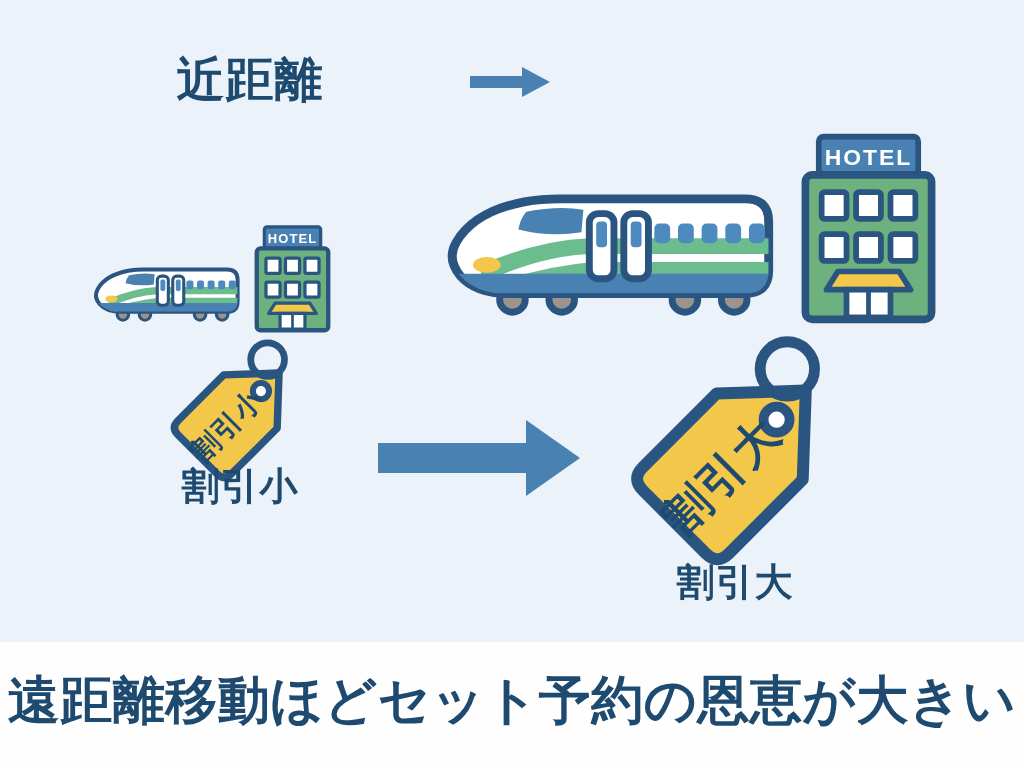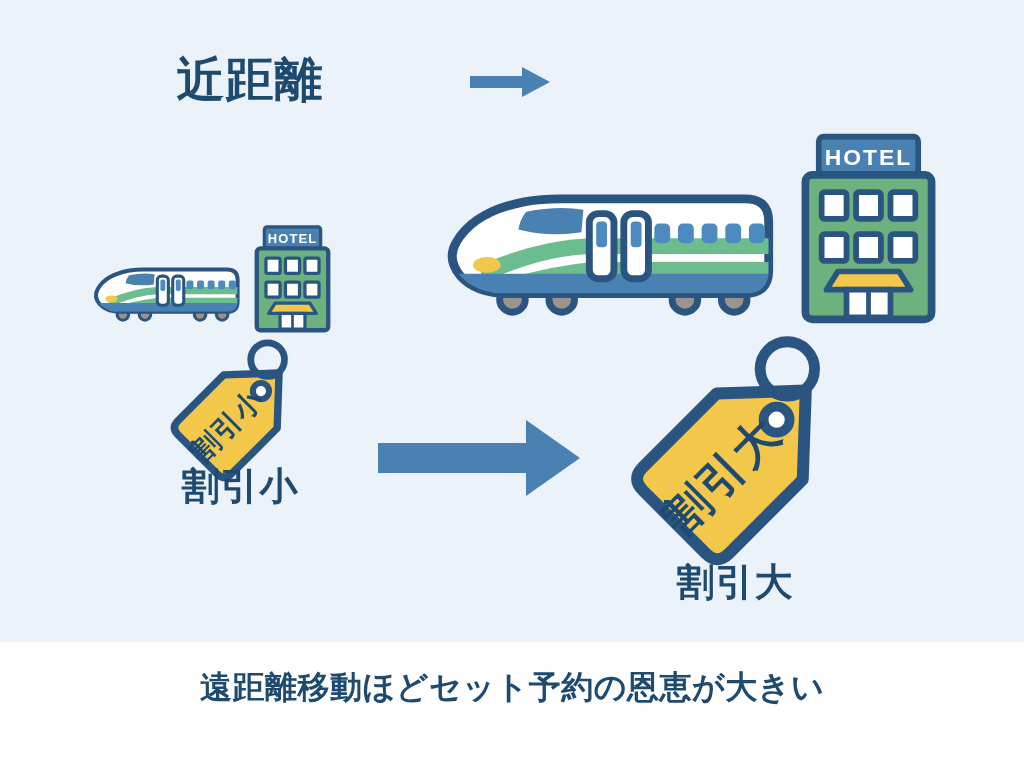--- a/index.html
+++ b/index.html
@@ -10,21 +10,21 @@
   }
   .abs{position:absolute;}
   .label{
     font-weight:bold;color:var(--navy,#1f4a70);
     text-align:center;line-height:1.1;letter-spacing:1px;
   }
   .top-label{font-size:48px;}
   .caption{font-size:38px;}
   .headline{
     position:absolute;left:0;top:666px;width:1024px;text-align:center;
-    font-size:32px;font-weight:bold;color:var(--navy,#1f4a70);letter-spacing:0.5px;
+    font-size:52px;font-weight:bold;color:var(--navy,#1f4a70);letter-spacing:0.5px;
   }
   .footer-band{
     position:absolute;left:0;top:642px;width:1024px;height:123px;
     background:var(--band,#fefefe);
   }
   svg{display:block;overflow:visible;}
   
   .f-white{fill:#ffffff;}
   .f-blue{fill:var(--blue,#4a81b3);}
   .f-winblue{fill:var(--winblue,#4d8ac0);}

